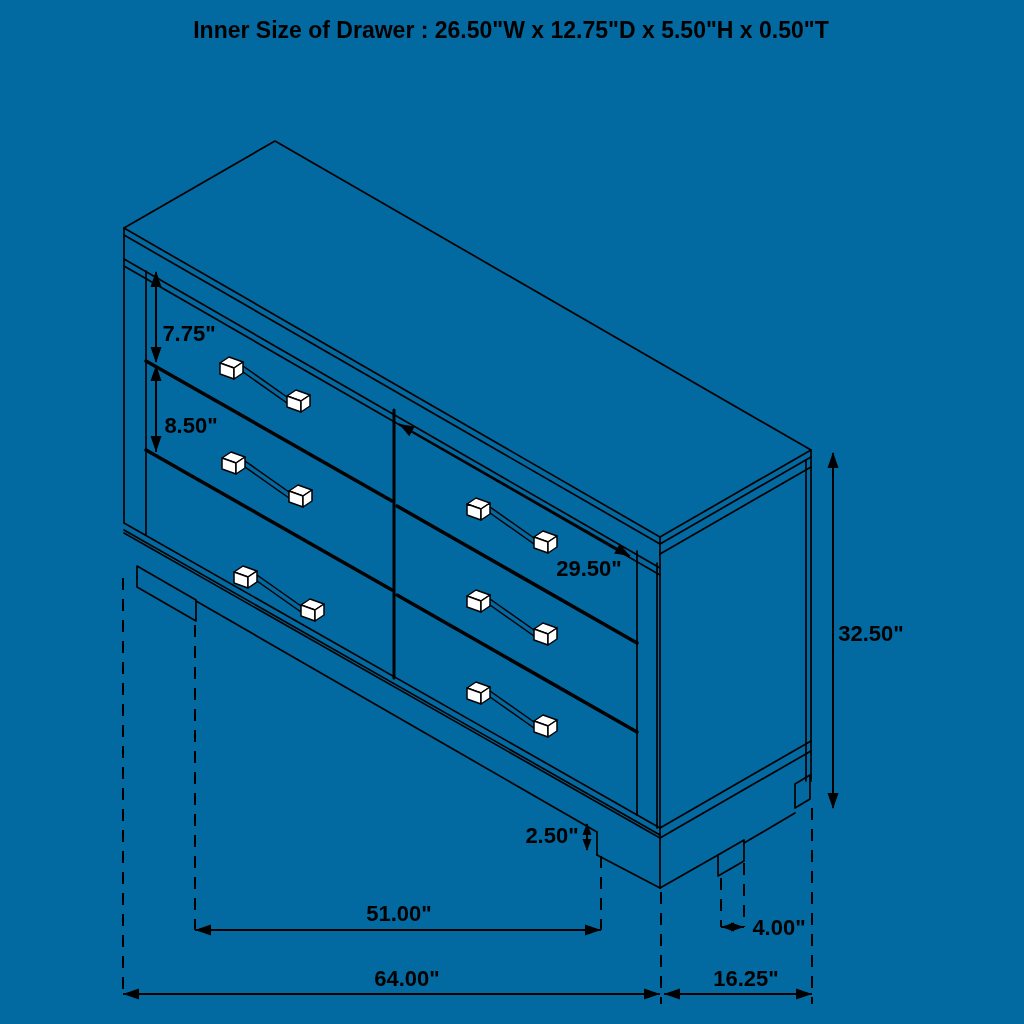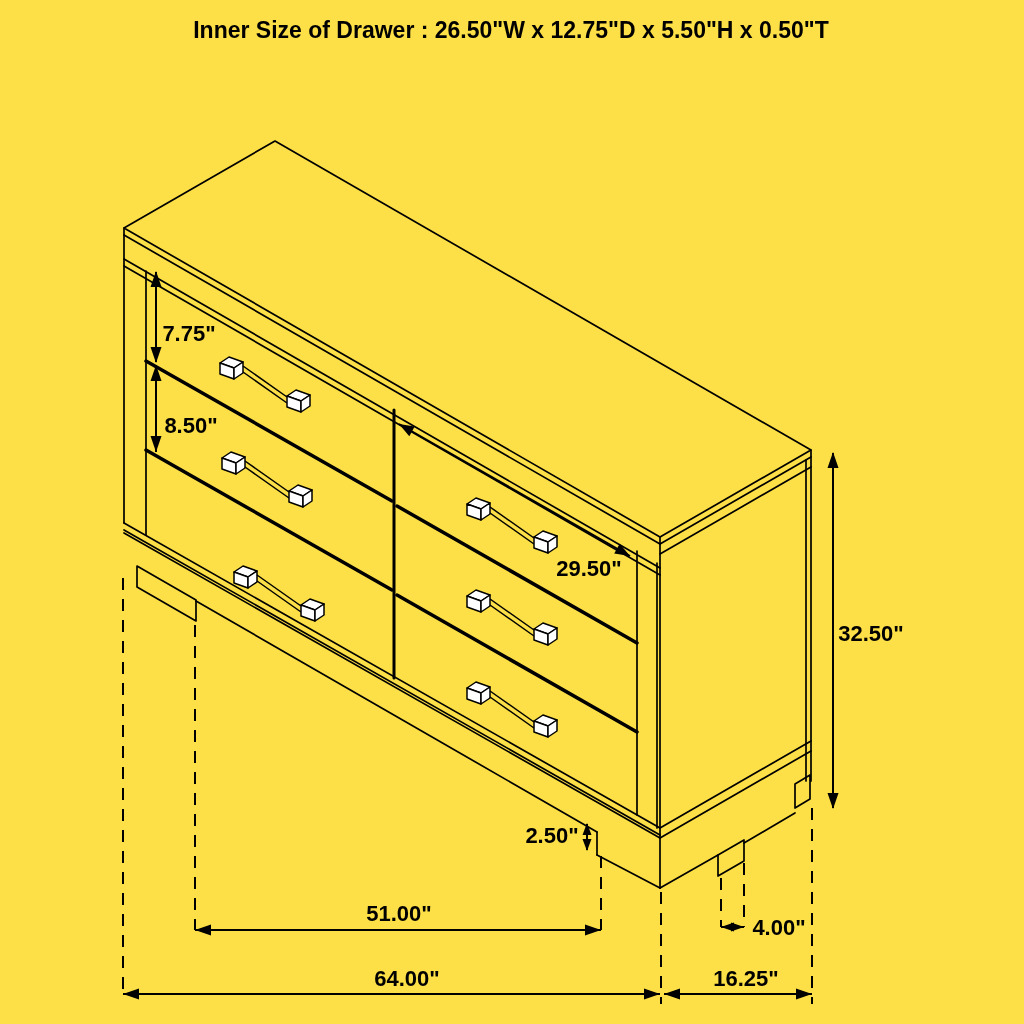--- a/index.html
+++ b/index.html
@@ -1,16 +1,16 @@
 <!DOCTYPE html>
 <html><head>
 <meta charset="utf-8">
 <style>
   html,body{margin:0;padding:0;background:#ffffff;}
-  .stage{width:1024px;height:1024px;position:relative;background:#fde047;overflow:hidden;
+  .stage{width:1024px;height:1024px;position:relative;background:#0369a1;overflow:hidden;
          font-family:"Liberation Sans", sans-serif;}
   svg{display:block;}
   text{font-family:"Liberation Sans", sans-serif;font-weight:bold;fill:#000000;}
   .dim-label{font-size:22px;}
   .title-label{font-size:23px;}
 </style>
 </head>
 <body>
 
 <div class="stage">

